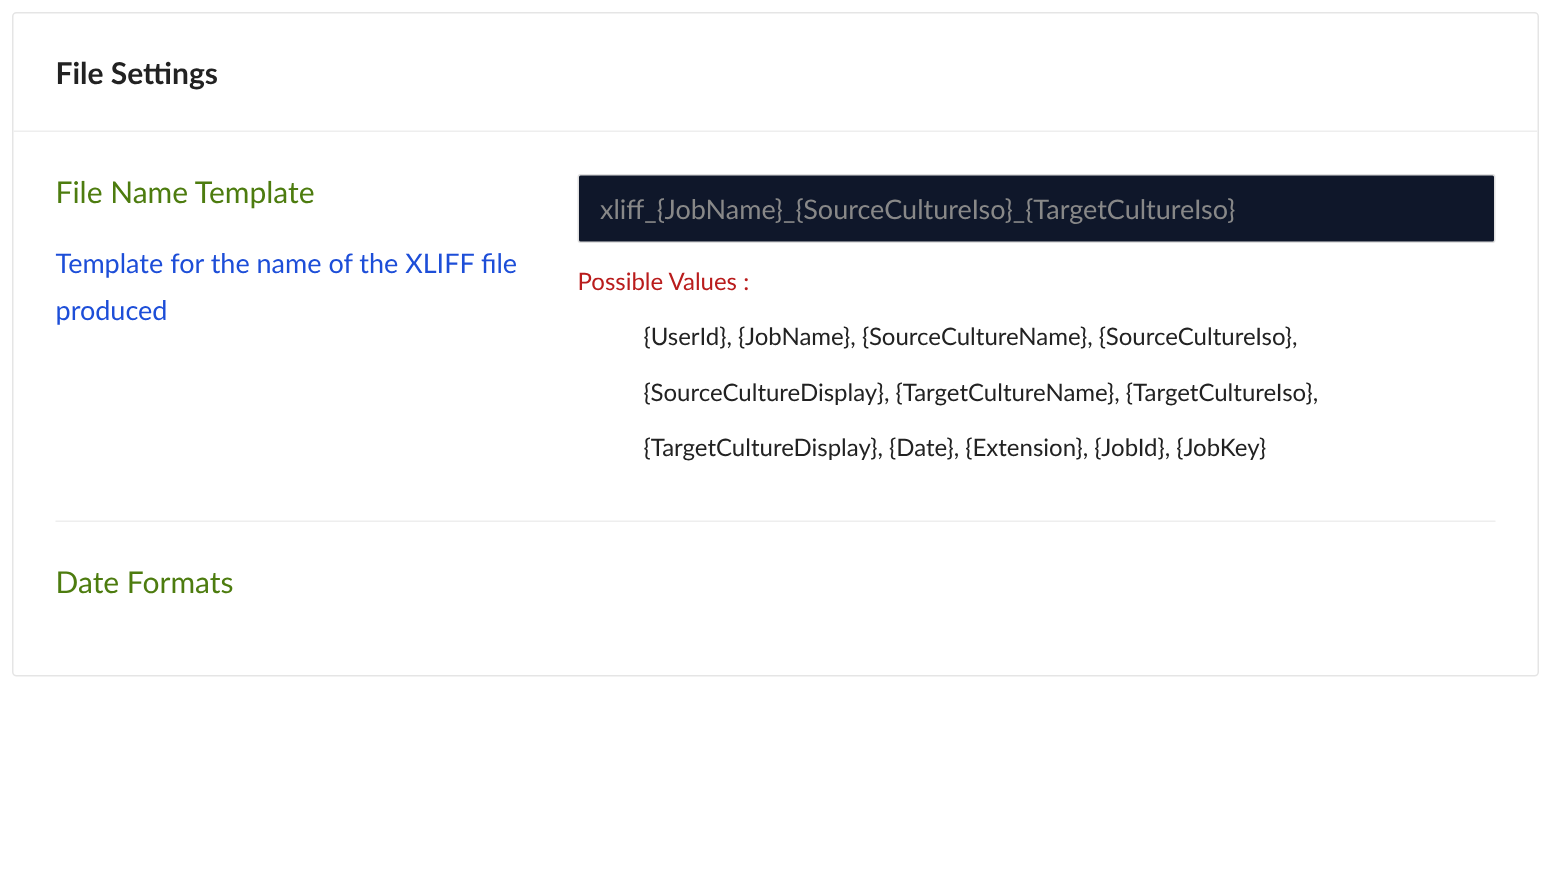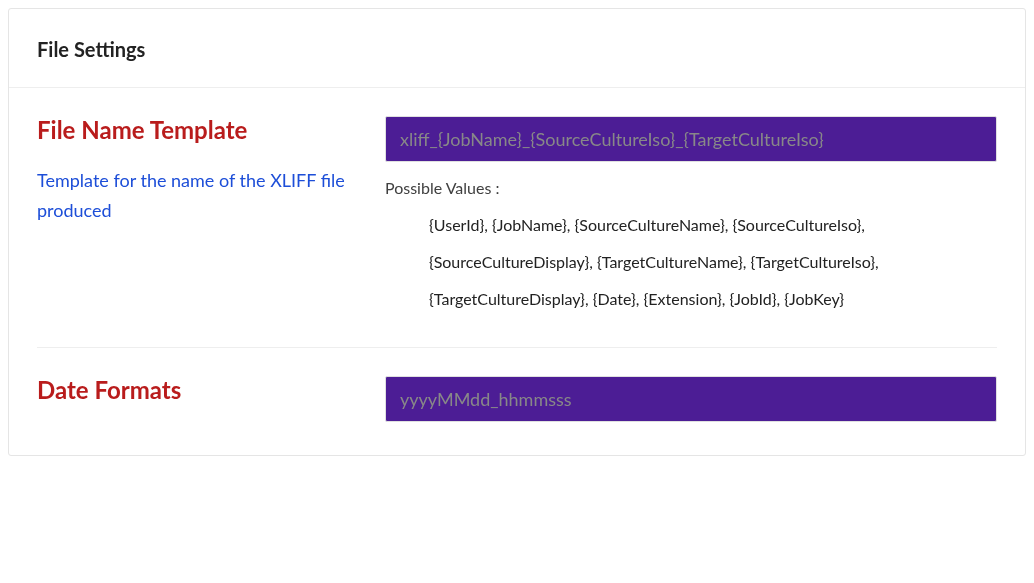--- a/index.html
+++ b/index.html
@@ -30,55 +30,56 @@
     .panel-body {
       padding: 0 28px;
     }
     .setting-row {
       display: flex;
       padding: 28px 0 30px 0;
       border-bottom: 1px solid #eeeeee;
     }
     .setting-row:last-child {
       border-bottom: none;
+      flex-direction: column;
     }
     .setting-left {
       width: 348px;
       flex-shrink: 0;
       padding-right: 24px;
     }
     .setting-label {
-      font-size: 24px;
-      font-weight: 700;
-      color: #b91c1c;
+      font-size: 20px;
+      font-weight: 400;
+      color: #4d7c0f;
       margin-bottom: 20px;
       line-height: 1.2;
     }
     .setting-desc {
       font-size: 18px;
       color: #1d4ed8;
       line-height: 1.7;
       font-weight: 400;
     }
     .setting-right {
       flex: 1;
     }
     .text-input {
       width: 100%;
       padding: 11px 14px;
       font-size: 18px;
       color: #888;
       border: 1px solid #e0e0e0;
       border-radius: 2px;
       font-family: inherit;
-      background: #4c1d95;
+      background: #0f172a;
     }
     .hint-label {
       font-size: 16px;
-      color: #404040;
+      color: #b91c1c;
       margin-top: 16px;
       margin-bottom: 10px;
     }
     .hint-values {
       font-size: 16px;
       color: #222;
       line-height: 2.3;
       margin-left: 44px;
     }
   </style>
@@ -100,19 +101,16 @@
         <input type="text" class="text-input" value="xliff_{JobName}_{SourceCultureIso}_{TargetCultureIso}" style="">
         <div class="hint-label">Possible Values :</div>
         <div class="hint-values">{UserId}, {JobName}, {SourceCultureName}, {SourceCultureIso}, {SourceCultureDisplay}, {TargetCultureName}, {TargetCultureIso}, {TargetCultureDisplay}, {Date}, {Extension}, {JobId}, {JobKey}</div>
       </div>
     </div>
 
     <div class="setting-row">
       <div class="setting-left">
         <div class="setting-label">Date Formats</div>
       </div>
-      <div class="setting-right">
-        <input type="text" class="text-input" value="yyyyMMdd_hhmmsss" style="">
-      </div>
     </div>
 
   </div>
 </div>
 
 </body></html>

